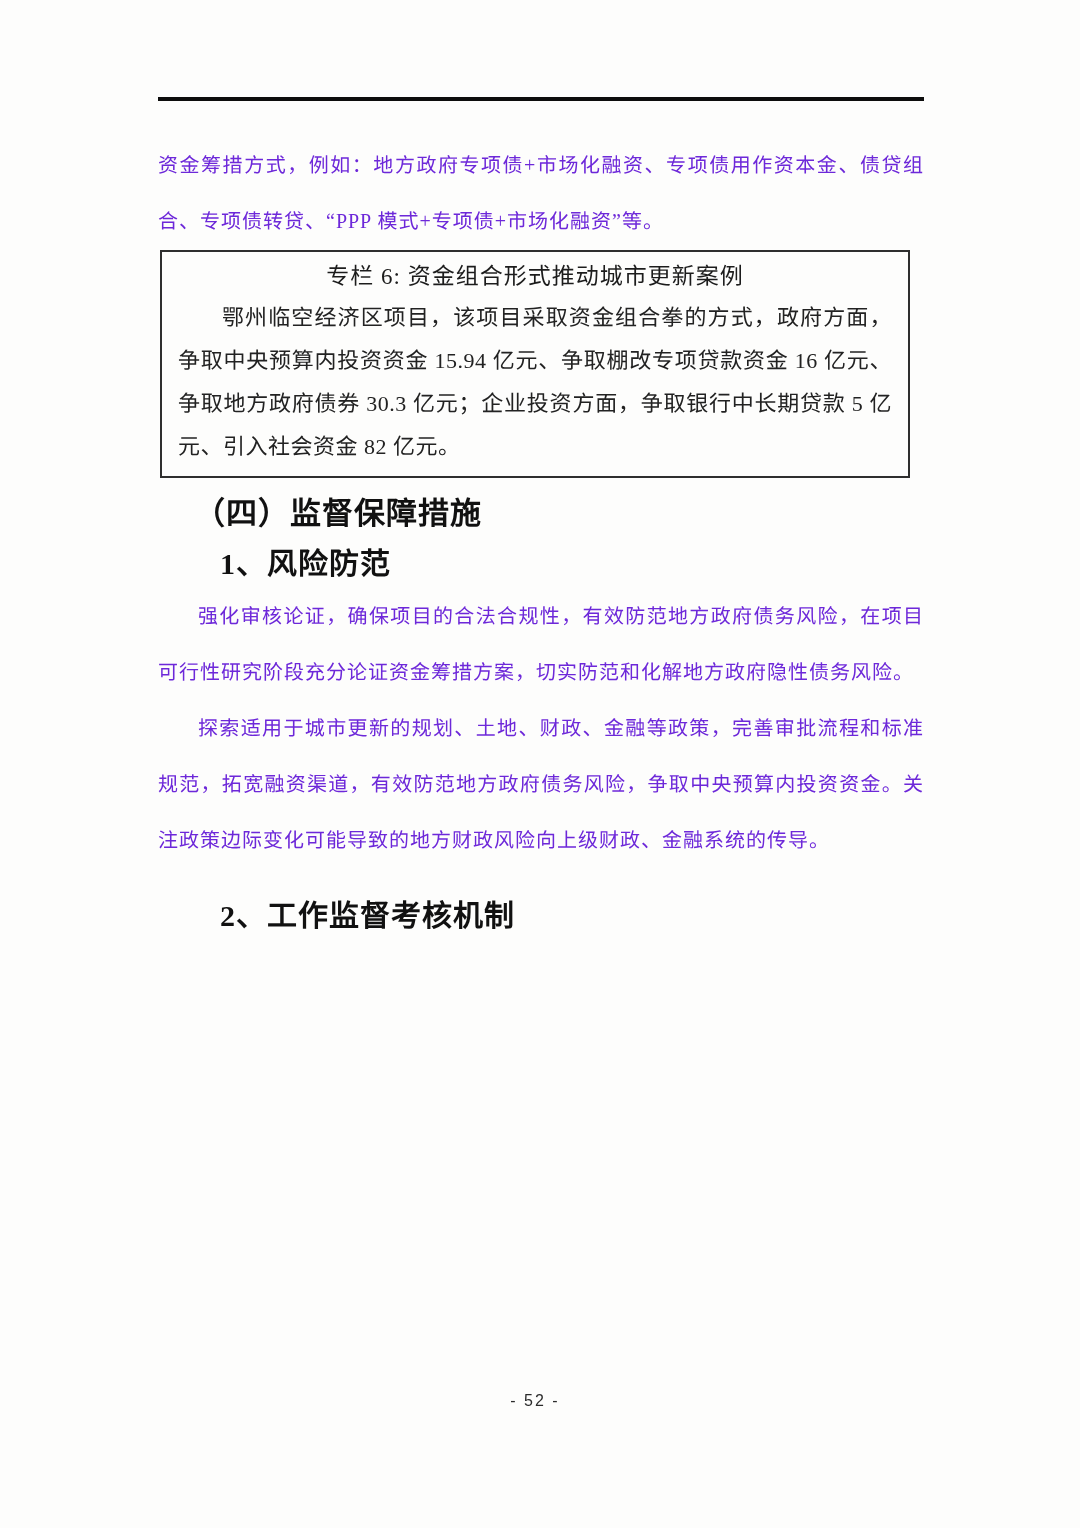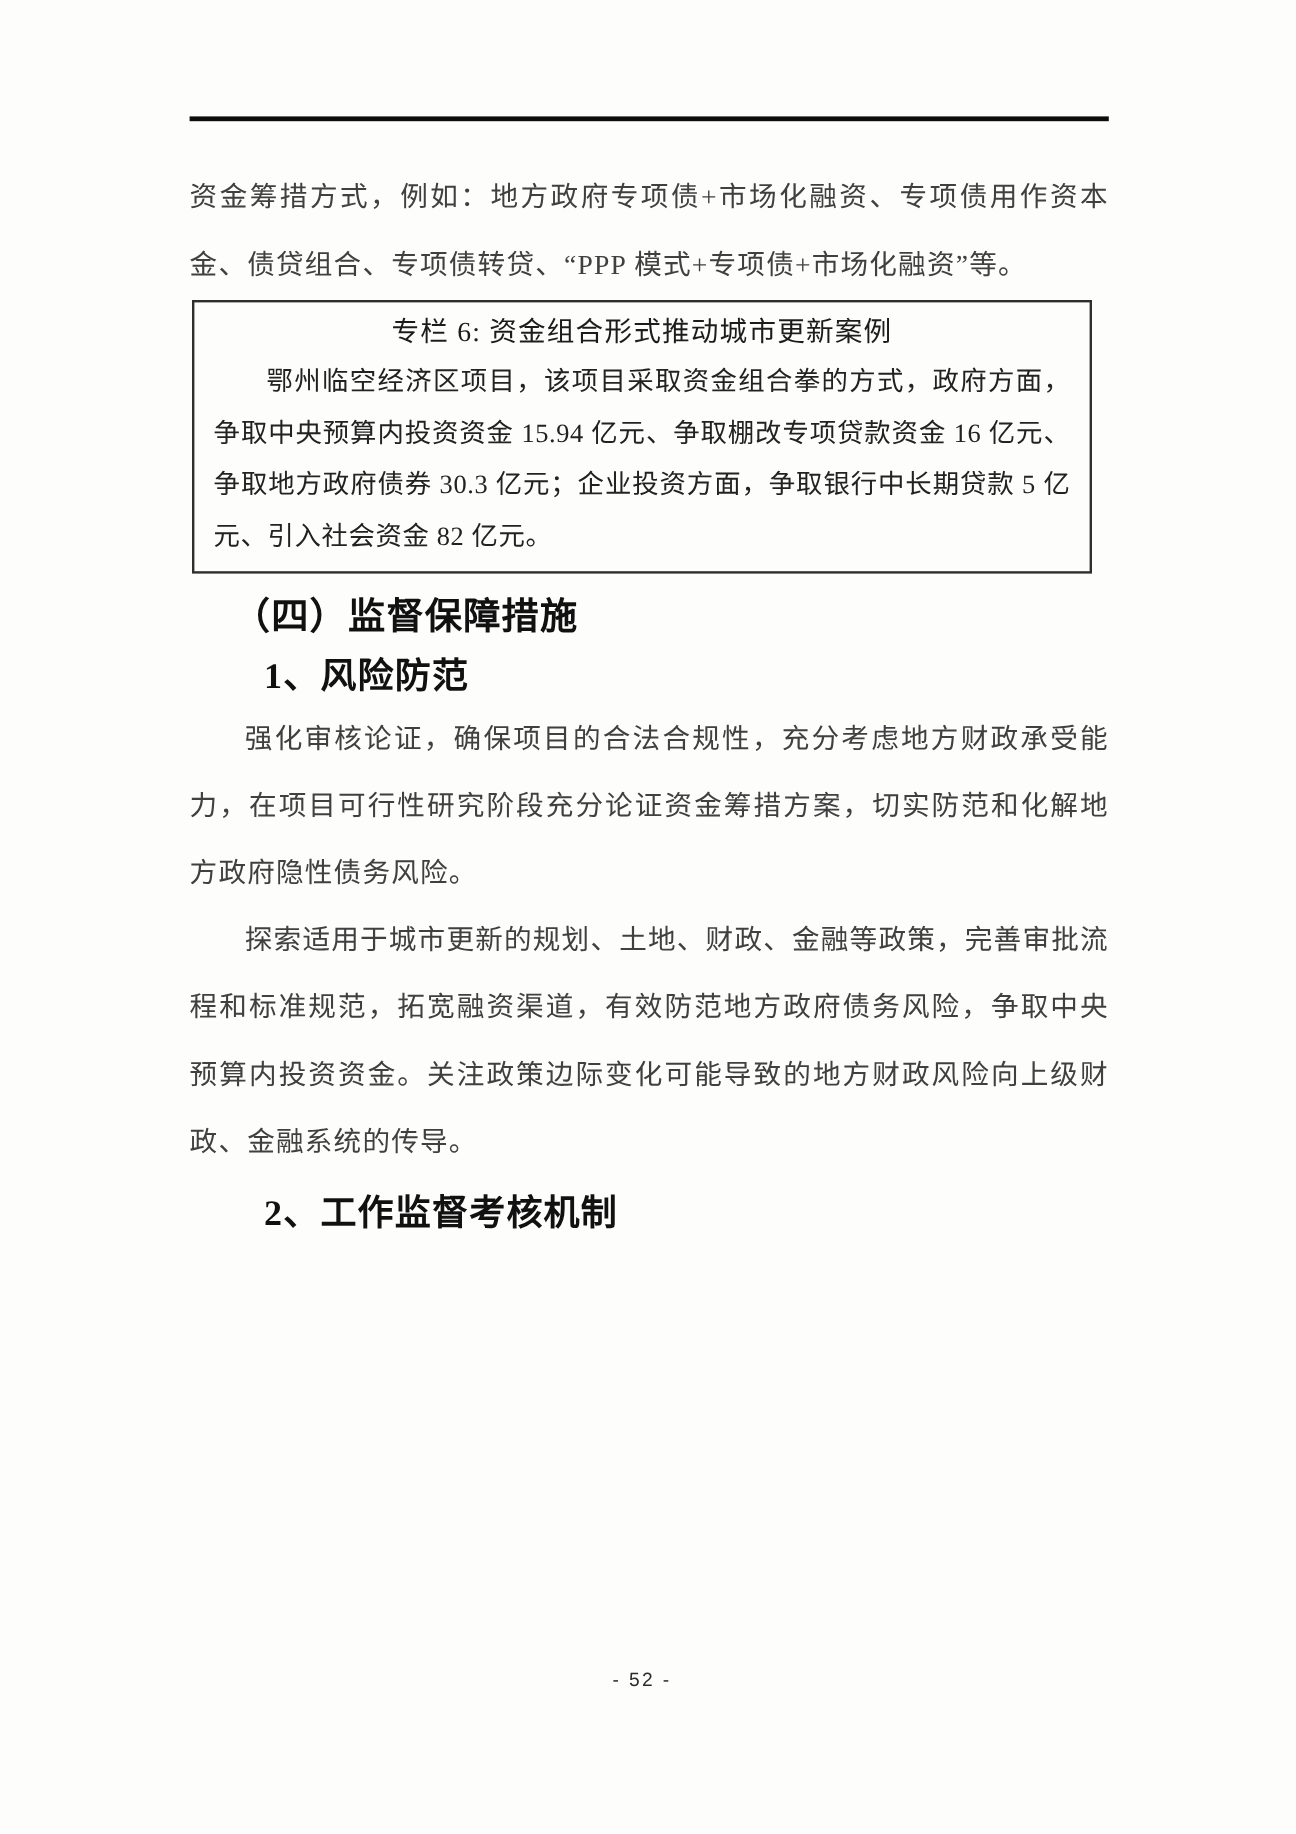--- a/index.html
+++ b/index.html
@@ -19,26 +19,26 @@
     color: #1f1f1f;
     overflow: hidden;
   }
   .header-rule {
     height: 4px;
     background: #0d0d0d;
     margin-bottom: 36px;
   }
   .body-text {
     margin: 0;
-    font-size: 23px;
+    font-size: 20px;
     line-height: 56px;
     letter-spacing: 1px;
     text-align: justify;
     text-indent: 2em;
-    color: #404040;
+    color: #6d28d9;
   }
   .body-text.no-indent {
     text-indent: 0;
   }
   .callout-box {
     box-sizing: border-box;
     width: 750px;
     margin: 1px 0 0 2px;
     border: 2px solid #2e2e2e;
     padding: 6px 16px 8px 16px;
@@ -71,21 +71,21 @@
   .heading-l2 {
     margin: 10px 0 4px 62px;
     font-size: 30px;
     line-height: 40px;
     font-weight: bold;
     color: #111111;
     letter-spacing: 1px;
     font-family: Liberation Serif, serif;
   }
   .heading-l2.last {
-    margin-top: 12px;
+    margin-top: 28px;
   }
   .para-gap {
     margin-top: 4px;
   }
   .page-number {
     position: absolute;
     left: 0;
     right: 10px;
     top: 1392px;
     text-align: center;
@@ -106,21 +106,21 @@
 
   <div class="callout-box">
     <div class="box-title">专栏 6: 资金组合形式推动城市更新案例</div>
     <p class="box-body">鄂州临空经济区项目，该项目采取资金组合拳的方式，政府方面，争取中央预算内投资资金 15.94 亿元、争取棚改专项贷款资金 16 亿元、争取地方政府债券 30.3 亿元；企业投资方面，争取银行中长期贷款 5 亿元、引入社会资金 82 亿元。</p>
   </div>
 
   <h2 class="heading-l1">（四）监督保障措施</h2>
 
   <h3 class="heading-l2">1、风险防范</h3>
 
-  <p class="body-text para-gap">强化审核论证，确保项目的合法合规性，充分考虑地方财政承受能力，在项目可行性研究阶段充分论证资金筹措方案，切实防范和化解地方政府隐性债务风险。</p>
+  <p class="body-text para-gap">强化审核论证，确保项目的合法合规性，有效防范地方政府债务风险，在项目可行性研究阶段充分论证资金筹措方案，切实防范和化解地方政府隐性债务风险。</p>
 
 
   <p class="body-text">探索适用于城市更新的规划、土地、财政、金融等政策，完善审批流程和标准规范，拓宽融资渠道，有效防范地方政府债务风险，争取中央预算内投资资金。关注政策边际变化可能导致的地方财政风险向上级财政、金融系统的传导。</p>
 
   <h3 class="heading-l2 last">2、工作监督考核机制</h3>
 
   <div class="page-number">- 52 -</div>
 
 </div>
 

